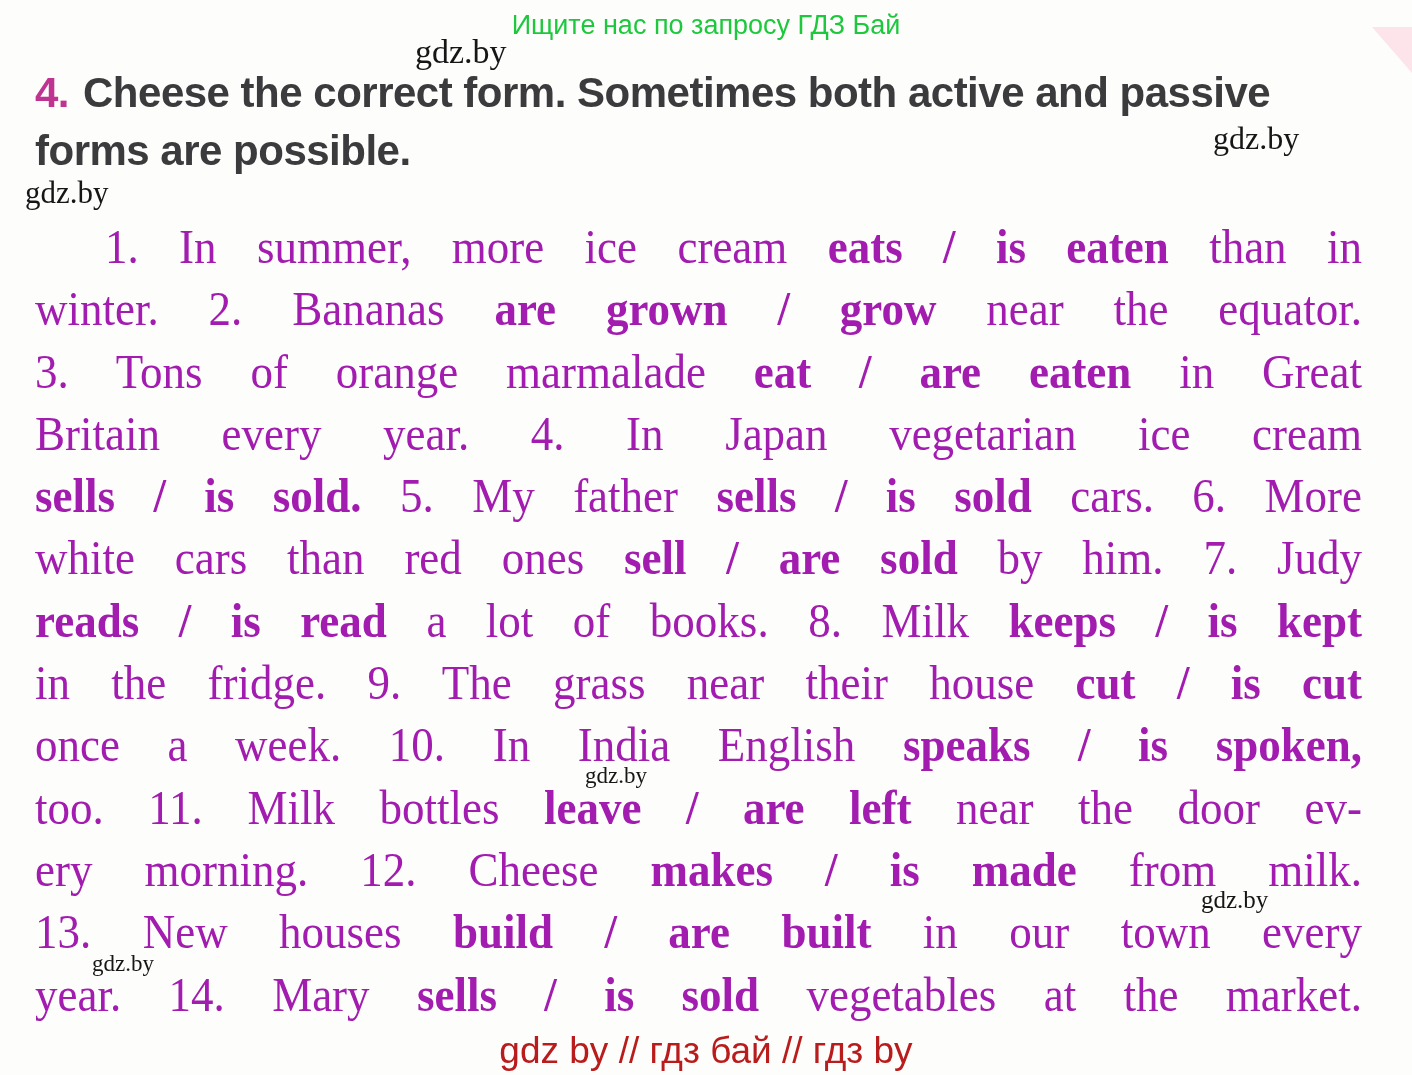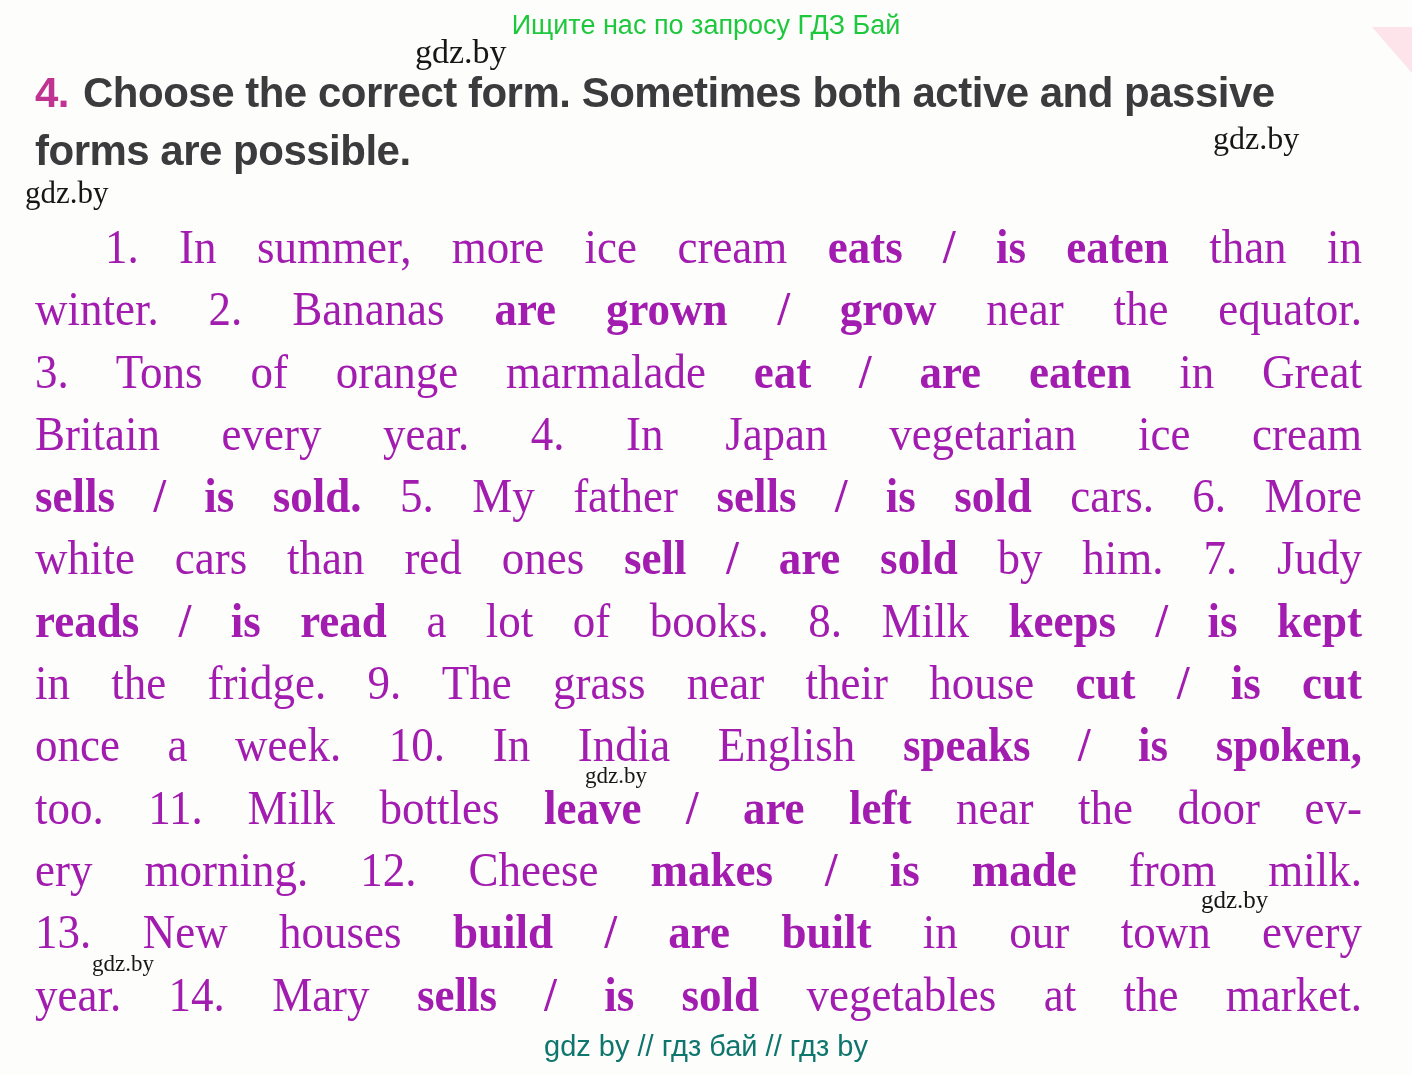--- a/index.html
+++ b/index.html
@@ -75,42 +75,42 @@
     transform-origin: left center;
     white-space: nowrap;
   }
   .ex-line.indent { padding-left: 70px; }
   .ex-line b { font-weight: 700; }
   .footer {
     position: absolute;
     top: 1030px; left: 0; width: 100%;
     text-align: center;
     font-family: "Liberation Sans", sans-serif;
-    font-size: 29px;
-    color: #0f766e;
+    font-size: 37px;
+    color: #b91c1c;
   }
 </style>
 </head>
 <body>
 
 <div class="page">
 
   <div class="banner">Ищите нас по запросу ГДЗ Бай</div>
 
   <div class="corner-triangle"></div>
 
   <span class="wm wm1">gdz.by</span>
   <span class="wm wm2">gdz.by</span>
   <span class="wm wm3">gdz.by</span>
   <span class="wm wm4">gdz.by</span>
   <span class="wm wm5">gdz.by</span>
   <span class="wm wm6">gdz.by</span>
 
   <div class="title">
-    <span class="ex-num">4.</span><span>Choose the correct form. Sometimes both active and passive forms are possible.</span>
+    <span class="ex-num">4.</span><span>Cheese the correct form. Sometimes both active and passive forms are possible.</span>
   </div>
 
   <div class="ex-body">
       <div class="ex-line indent"><span>1. In summer, more ice cream </span><b>eats / is eaten</b><span> than in</span></div>
       <div class="ex-line"><span>winter. 2. Bananas </span><b>are grown / grow</b><span> near the equator.</span></div>
       <div class="ex-line"><span>3. Tons of orange marmalade </span><b>eat / are eaten</b><span> in Great</span></div>
       <div class="ex-line"><span>Britain every year. 4. In Japan vegetarian ice cream</span></div>
       <div class="ex-line"><b>sells / is sold.</b><span> 5. My father </span><b>sells / is sold</b><span> cars. 6. More</span></div>
       <div class="ex-line"><span>white cars than red ones </span><b>sell / are sold</b><span> by him. 7. Judy</span></div>
       <div class="ex-line"><b>reads / is read</b><span> a lot of books. 8. Milk </span><b>keeps / is kept</b></div>

